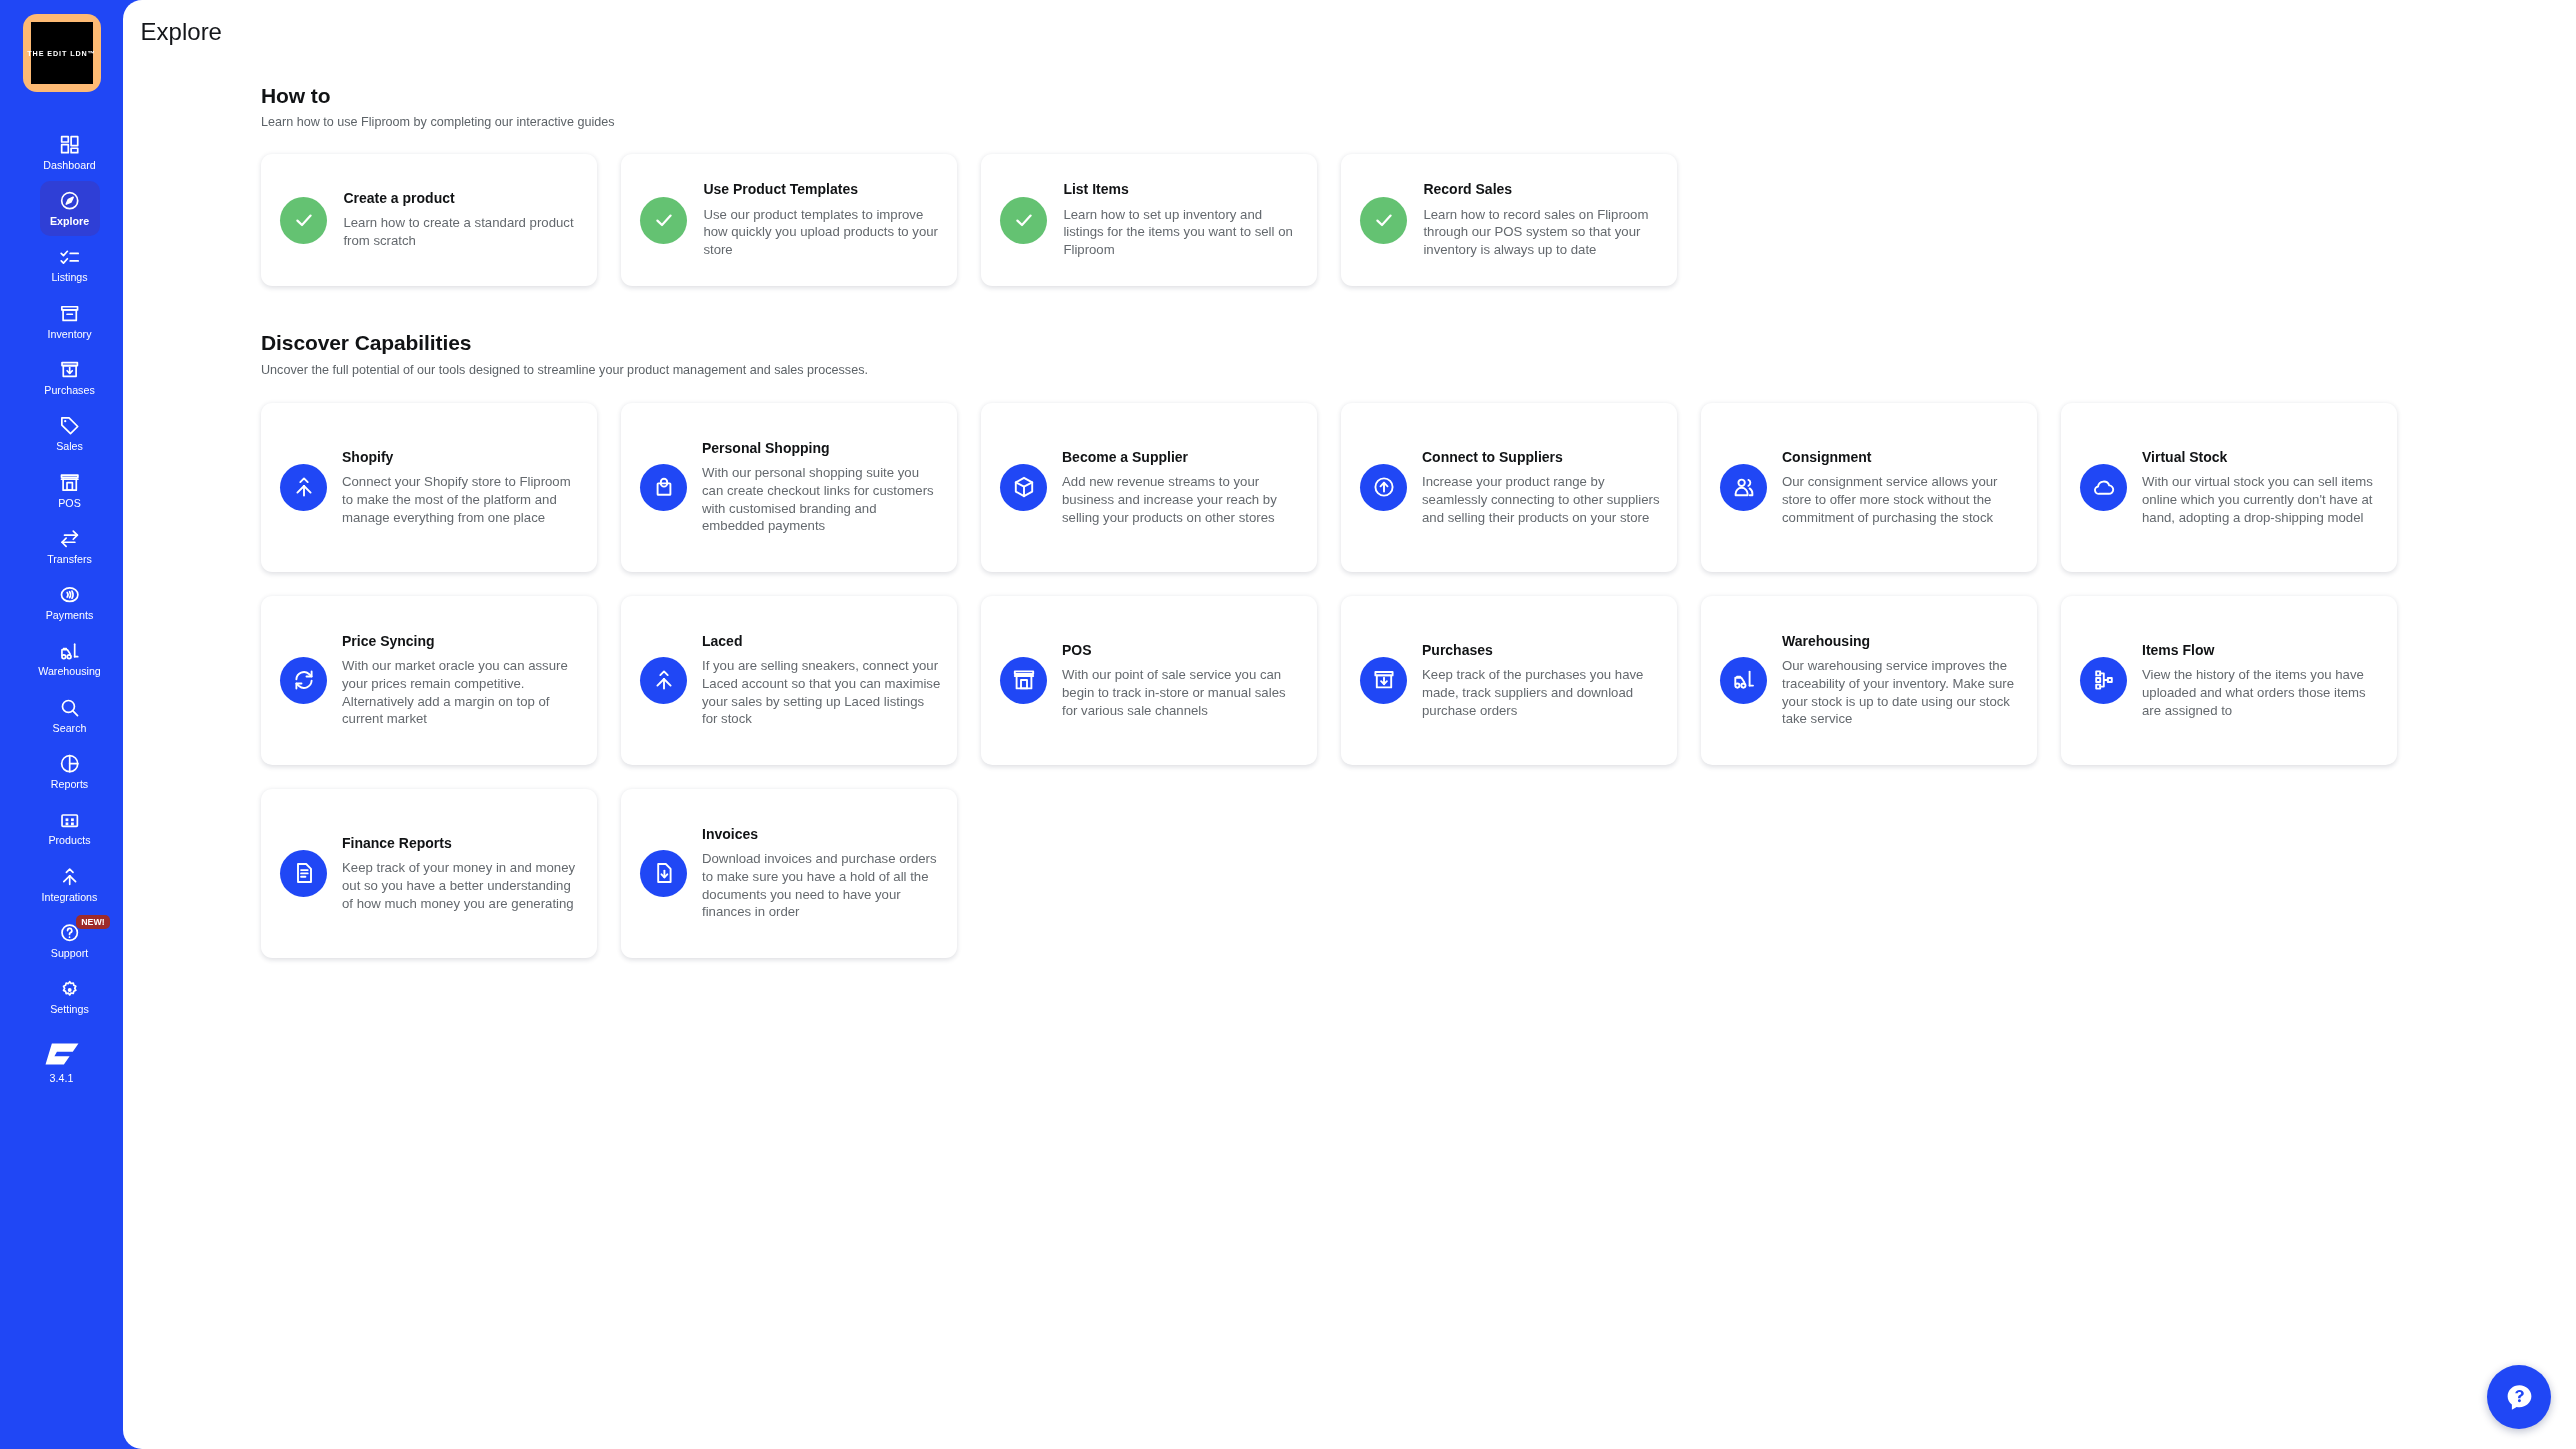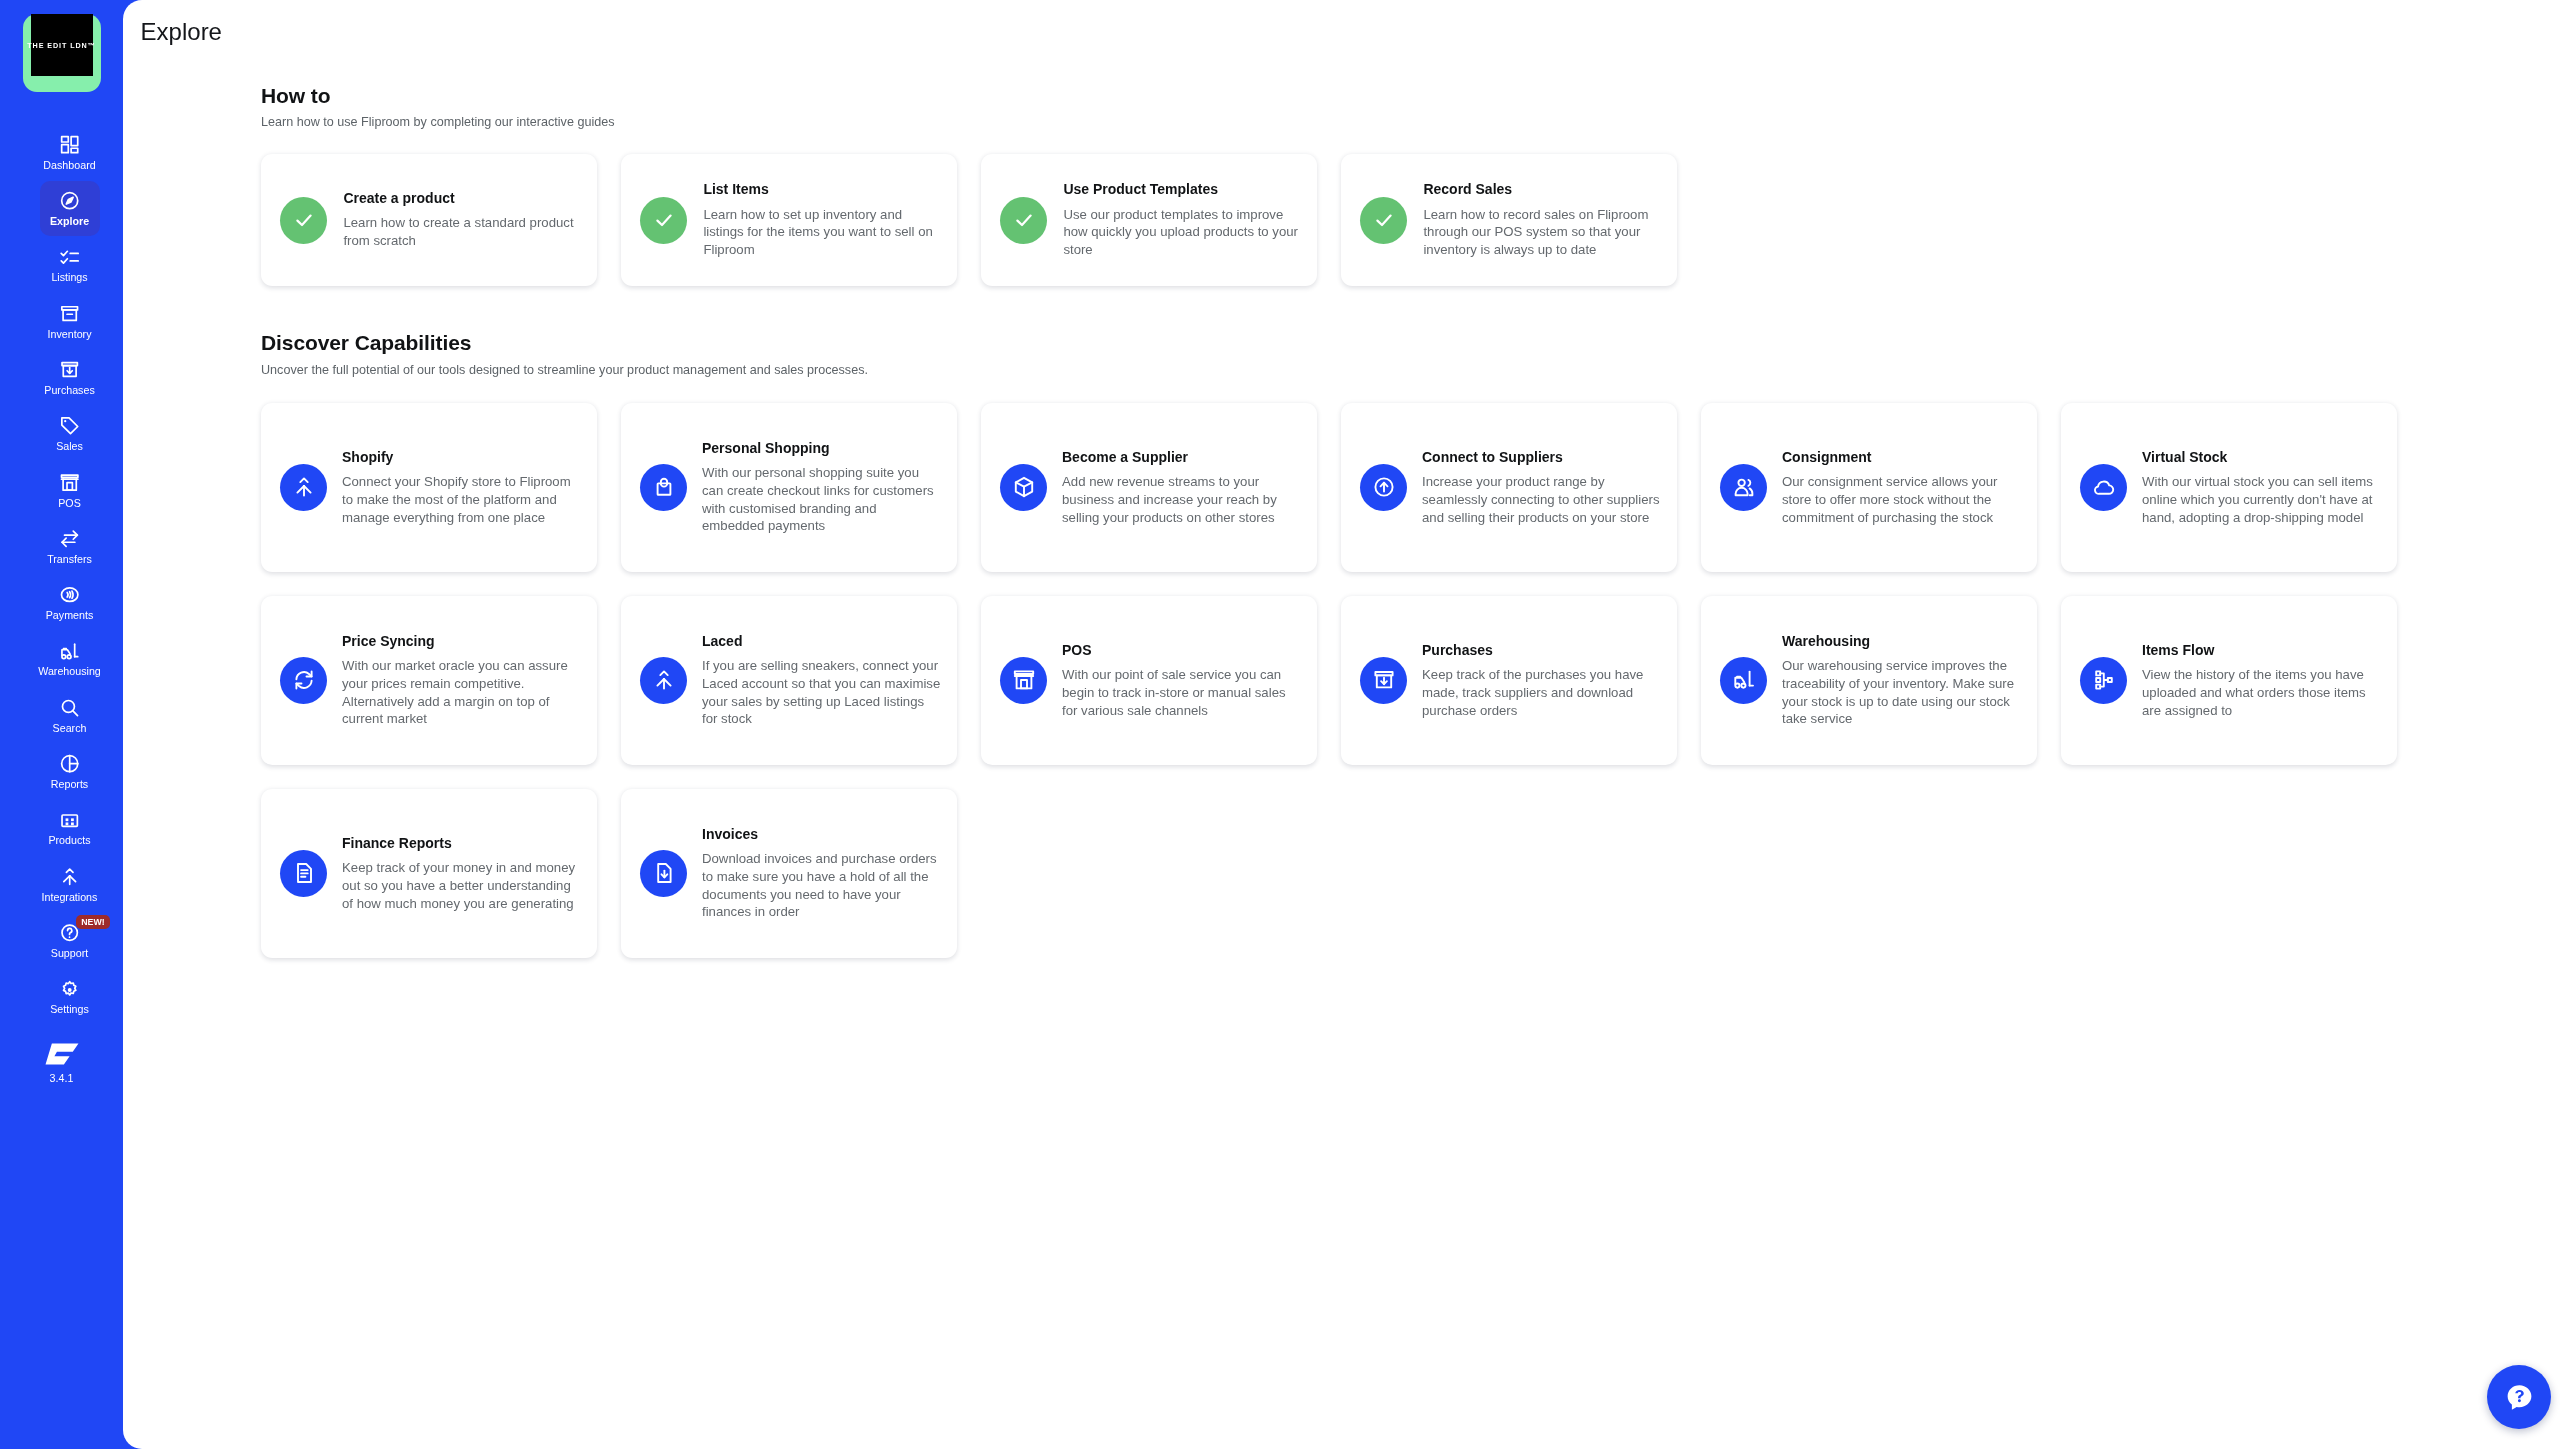--- a/index.html
+++ b/index.html
@@ -19,23 +19,23 @@
     background: #2047f5;
     display: flex;
     flex-direction: column;
     align-items: center;
     padding-top: 14px;
     position: relative;
     z-index: 3;
   }
   .logo-frame {
     width: 78px; height: 78px;
-    background: #86efac;
+    background: #fdba74;
     border-radius: 14px;
-    display: flex; justify-content: center;
+    display: flex; align-items: center; justify-content: center;
     margin-bottom: 6.3px;
   }
   .logo-inner {
     width: 62px; height: 62px;
     background: #000000;
     display: flex; align-items: center; justify-content: center;
   }
   .logo-text {
     color: #ffffff;
     font-size: 7.2px;
@@ -423,33 +423,33 @@
                 <div class="card-desc">Learn how to create a standard product from scratch</div>
               </div>
             </div>
             <div class="howto-card">
               <span class="check-circle">
                 <svg viewBox="0 0 24 24" fill="none" stroke="#ffffff" stroke-width="2.2" stroke-linecap="round" stroke-linejoin="round" xmlns="http://www.w3.org/2000/svg">
                   <polyline points="5.4,12.6 10,17 18.6,7.6"></polyline>
                 </svg>
               </span>
               <div class="card-body">
-                <div class="card-title">List Items</div>
-                <div class="card-desc">Learn how to set up inventory and listings for the items you want to sell on Fliproom</div>
+                <div class="card-title">Use Product Templates</div>
+                <div class="card-desc">Use our product templates to improve how quickly you upload products to your store</div>
               </div>
             </div>
             <div class="howto-card">
               <span class="check-circle">
                 <svg viewBox="0 0 24 24" fill="none" stroke="#ffffff" stroke-width="2.2" stroke-linecap="round" stroke-linejoin="round" xmlns="http://www.w3.org/2000/svg">
                   <polyline points="5.4,12.6 10,17 18.6,7.6"></polyline>
                 </svg>
               </span>
               <div class="card-body">
-                <div class="card-title">Use Product Templates</div>
-                <div class="card-desc">Use our product templates to improve how quickly you upload products to your store</div>
+                <div class="card-title">List Items</div>
+                <div class="card-desc">Learn how to set up inventory and listings for the items you want to sell on Fliproom</div>
               </div>
             </div>
             <div class="howto-card">
               <span class="check-circle">
                 <svg viewBox="0 0 24 24" fill="none" stroke="#ffffff" stroke-width="2.2" stroke-linecap="round" stroke-linejoin="round" xmlns="http://www.w3.org/2000/svg">
                   <polyline points="5.4,12.6 10,17 18.6,7.6"></polyline>
                 </svg>
               </span>
               <div class="card-body">
                 <div class="card-title">Record Sales</div>

